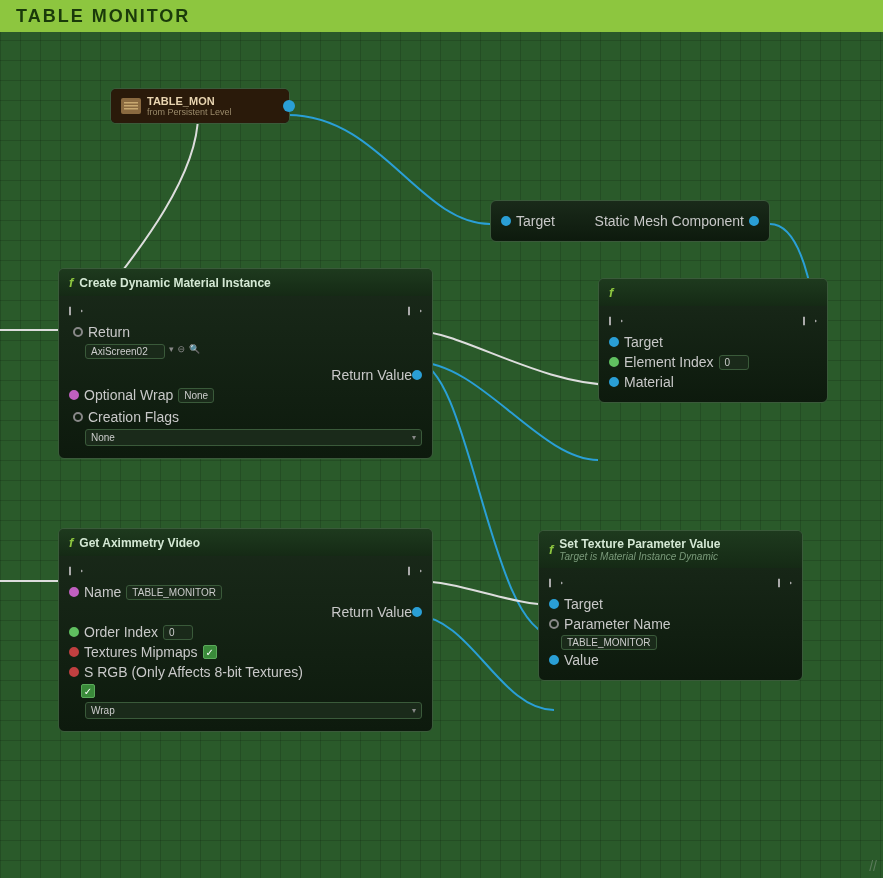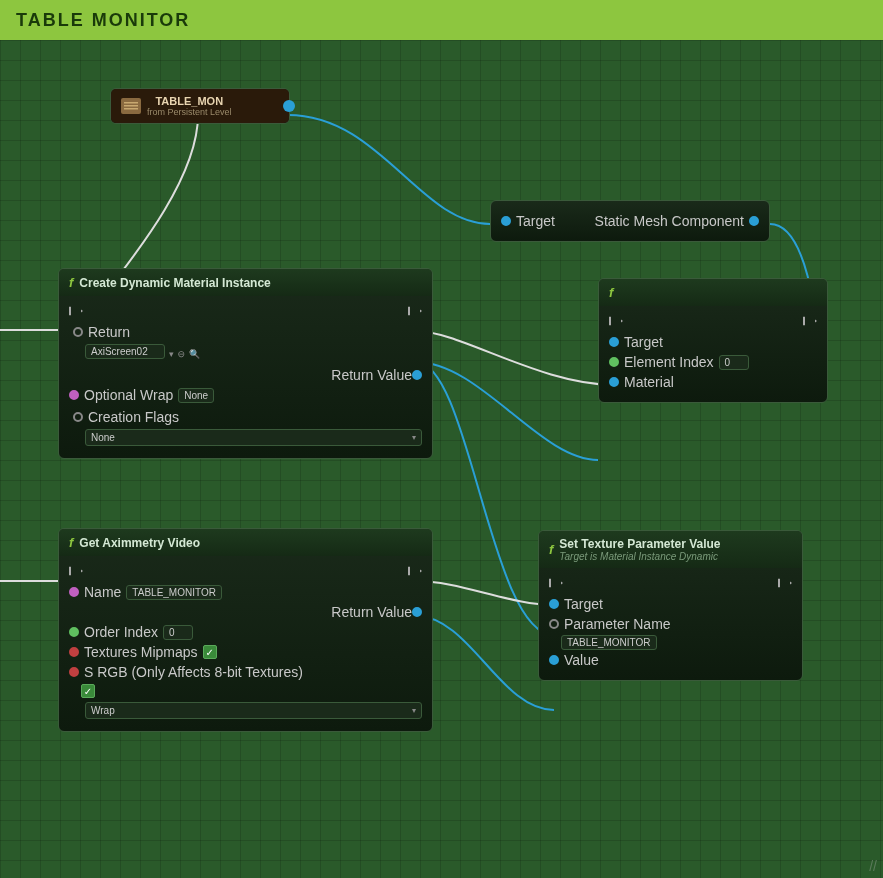--- a/index.html
+++ b/index.html
@@ -21,21 +21,21 @@
         linear-gradient(rgba(0,0,0,0.15) 1px, transparent 1px),
         linear-gradient(90deg, rgba(0,0,0,0.15) 1px, transparent 1px);
       background-size: 20px 20px;
       pointer-events: none;
     }
 
     
     .title-bar {
       position: absolute;
       top: 0; left: 0; right: 0;
-      height: 40px;
+      height: 32px;
       background: #8dc63f;
       display: flex;
       align-items: center;
       padding: 0 16px;
       z-index: 10;
     }
     .title-bar-text {
       color: #1a3a0a;
       font-size: 18px;
       font-weight: 900;
@@ -164,21 +164,20 @@
       display: flex;
       align-items: center;
       justify-content: center;
       font-size: 8px;
       color: #fff;
     }
     .tablemon-name {
       color: #e8d4b0;
       font-size: 11px;
       font-weight: bold;
-      text-align: center;
     }
     .tablemon-sub {
       color: #9a8a6a;
       font-size: 9px;
     }
     .tablemon-pin {
       position: absolute;
       right: -6px;
       top: 50%;
       transform: translateY(-50%);
@@ -347,21 +346,21 @@
     <div class="exec-row">
       <div class="exec-pin"></div>
       <div class="exec-pin"></div>
     </div>
 
     <div style="margin: 4px 0 8px 4px;">
       <div class="pin-row">
         <div class="pin-dot outline"></div>
         <span class="pin-label">Return</span>
       </div>
-      <div style="display:flex; align-items:flex-end; gap:4px; margin-left:16px; margin-top:2px;">
+      <div style="display:flex; align-items:flex-start; gap:4px; margin-left:16px; margin-top:2px;">
         <span class="pin-value pin-value-wide">AxiScreen02</span>
         <span style="color:#888; font-size:9px;">▾</span>
         <span style="color:#888; font-size:9px; cursor:pointer;">⊖</span>
         <span style="color:#888; font-size:9px; cursor:pointer;">🔍</span>
       </div>
     </div>
 
     <div class="return-row">
       <span class="pin-label">Return Value</span>
       <div class="pin-dot blue"></div>

